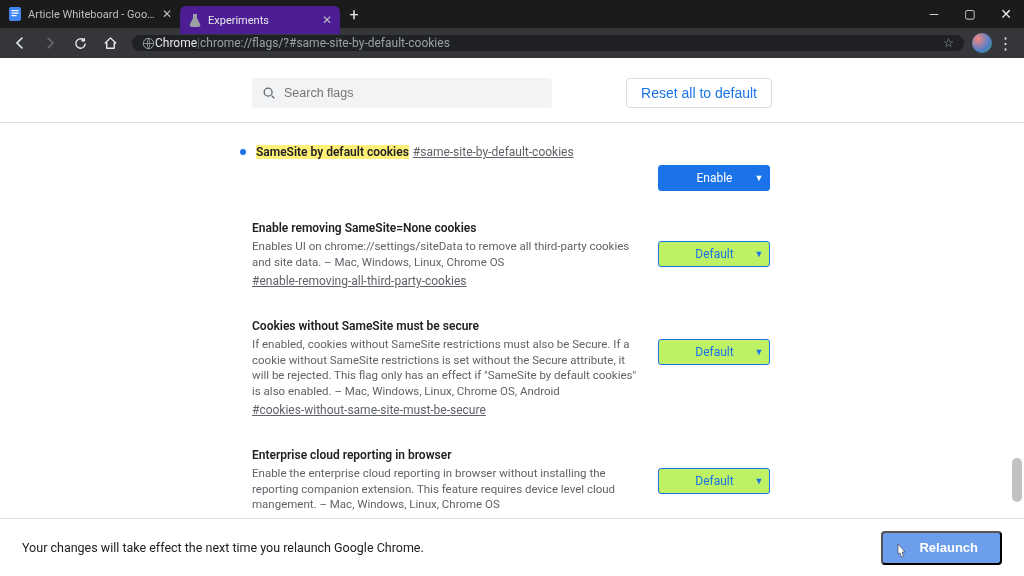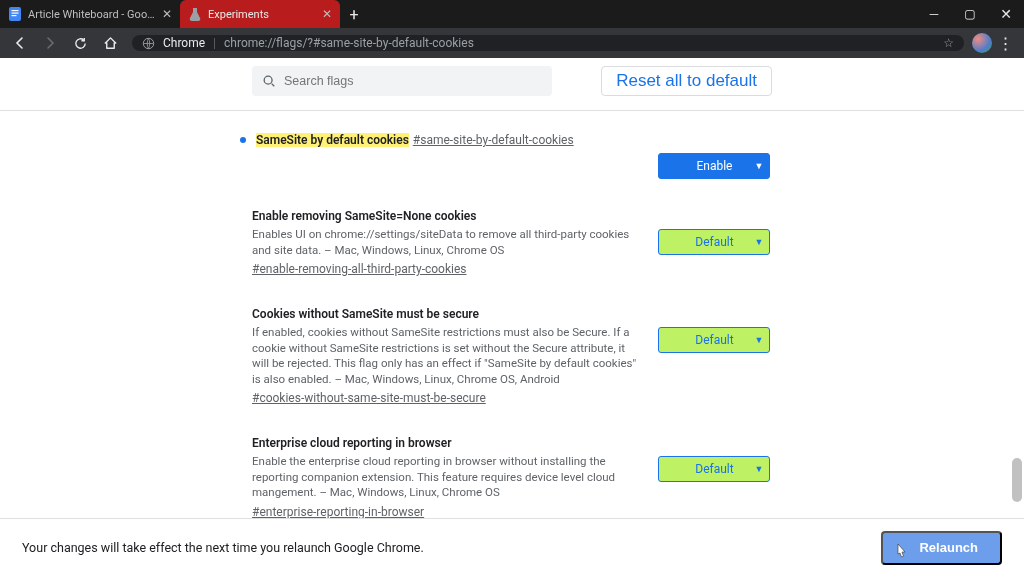--- a/index.html
+++ b/index.html
@@ -1,48 +1,48 @@
 <!DOCTYPE html>
 <html><head>
 <meta charset="utf-8">
 <style>
   * { box-sizing: border-box; margin: 0; padding: 0; }
   html, body { width: 1024px; height: 576px; font-family: "Segoe UI", Roboto, Arial, sans-serif; overflow: hidden; background: #fff; }
   
   .titlebar { height: 28px; background: #1b1b1b; display: flex; align-items: center; }
   .tabs { display: flex; height: 100%; align-items: stretch; }
   .tab { display: flex; align-items: center; padding: 0 8px; height: 100%; color: #bdbdbd; font-size: 11px; max-width: 180px; min-width: 160px; position: relative; }
-  .tab.active { background: #b91c1c; color: #e8e8e8; border-top-left-radius: 6px; border-top-right-radius: 6px; }
+  .tab.active { background: #4c1d95; color: #e8e8e8; border-top-left-radius: 6px; border-top-right-radius: 6px; margin-top: 6px; }
   .tab .favicon { width: 14px; height: 14px; margin-right: 6px; flex-shrink: 0; display: flex; align-items: center; justify-content: center; }
   .tab .title { white-space: nowrap; overflow: hidden; text-overflow: ellipsis; flex: 1; }
   .tab .close { margin-left: 6px; font-size: 12px; color: #bdbdbd; }
   .newtab { display:flex; align-items:center; justify-content:center; width:28px; color: #e8e8e8; font-size: 16px; }
   .win-controls { margin-left: auto; display: flex; height: 100%; }
   .win-btn { width: 36px; display: flex; align-items: center; justify-content: center; color: #e8e8e8; font-size: 12px; }
   .win-btn.close-w { font-size: 14px; }
 
   
   .toolbar { height: 30px; background: #35363a; display: flex; align-items: center; padding: 0 6px; gap: 2px; }
   .tbtn { width: 28px; height: 26px; display:flex; align-items:center; justify-content:center; color: #c0c0c0; border-radius: 4px; }
   .tbtn.enabled { color: #e8e8e8; }
-  .omnibox { flex: 1; height: 16px; background: #202124; border-radius: 12px; display:flex; align-items:center; padding: 0 10px; margin: 0 6px; color: #9aa0a6; font-size: 12px; gap: 8px; }
+  .omnibox { flex: 1; height: 16px; background: #202124; border-radius: 12px; display:flex; align-items:center; padding: 0 10px; margin: 0 6px; color: #9aa0a6; font-size: 12px; gap: 0; }
   .omnibox .chip { color: #e8eaed; }
   .omnibox .sep { color: #5f6368; }
   .omnibox .path { color: #9aa0a6; }
   .omnibox .star { margin-left: auto; color: #9aa0a6; }
   .avatar { width: 20px; height: 20px; border-radius: 50%; background: radial-gradient(circle at 30% 30%, #f28b82, #4f7dc9 60%, #34a853); }
   .dots { color: #e8e8e8; width: 24px; text-align: center; letter-spacing: 1px; }
 
   
   .content-wrap { position: relative; height: calc(576px - 28px - 30px); }
   .content { height: 100%; overflow: hidden; }
-  .topbar { width: 540px; margin: 8px auto 0 auto; display: flex; align-items: center; gap: 16px; padding: 0 10px; }
+  .topbar { width: 540px; margin: 20px auto 0 auto; display: flex; align-items: center; gap: 16px; padding: 0 10px; }
   .search-box { flex: 0 0 300px; height: 30px; background: #f1f3f4; border-radius: 4px; display:flex; align-items:center; padding: 0 10px; color: #5f6368; font-size: 12.5px; gap: 8px; }
   .search-box input { border:none; background:transparent; outline:none; font-size:12.5px; color:#202124; width:100%; }
-  .reset-btn { margin-left: auto; height: 30px; padding: 2px 14px; border: 1px solid #dadce0; border-radius: 4px; color: #1a73e8; font-size: 17px; display:flex; align-items:center; background:#fff; }
+  .reset-btn { margin-left: auto; height: 30px; padding: 2px 14px; border: 1px solid #dadce0; border-radius: 4px; color: #1a73e8; font-size: 14px; display:flex; align-items:center; background:#fff; }
   .divider { height:1px; background:#e0e0e0; margin-top:14px; }
 
   .flags { width: 540px; margin: 0 auto; padding: 18px 10px 80px 10px; }
   .flag { display:flex; margin-bottom: 26px; }
   .flag .left { width: 408px; padding-right: 18px; }
   .flag .right { width: 114px; padding-top: 24px; }
   .flag-title { font-size: 12px; font-weight: 600; color: #202124; display:inline-block; }
   .flag-title.highlighted { background: #fff176; }
   .active-dot { width:6px; height:6px; border-radius:50%; background:#1a73e8; display:inline-block; margin-left:-12px; margin-right:6px; vertical-align: middle;}
   .flag-desc { font-size: 11.5px; color: #5f6368; margin-top: 3px; line-height: 1.35; }

